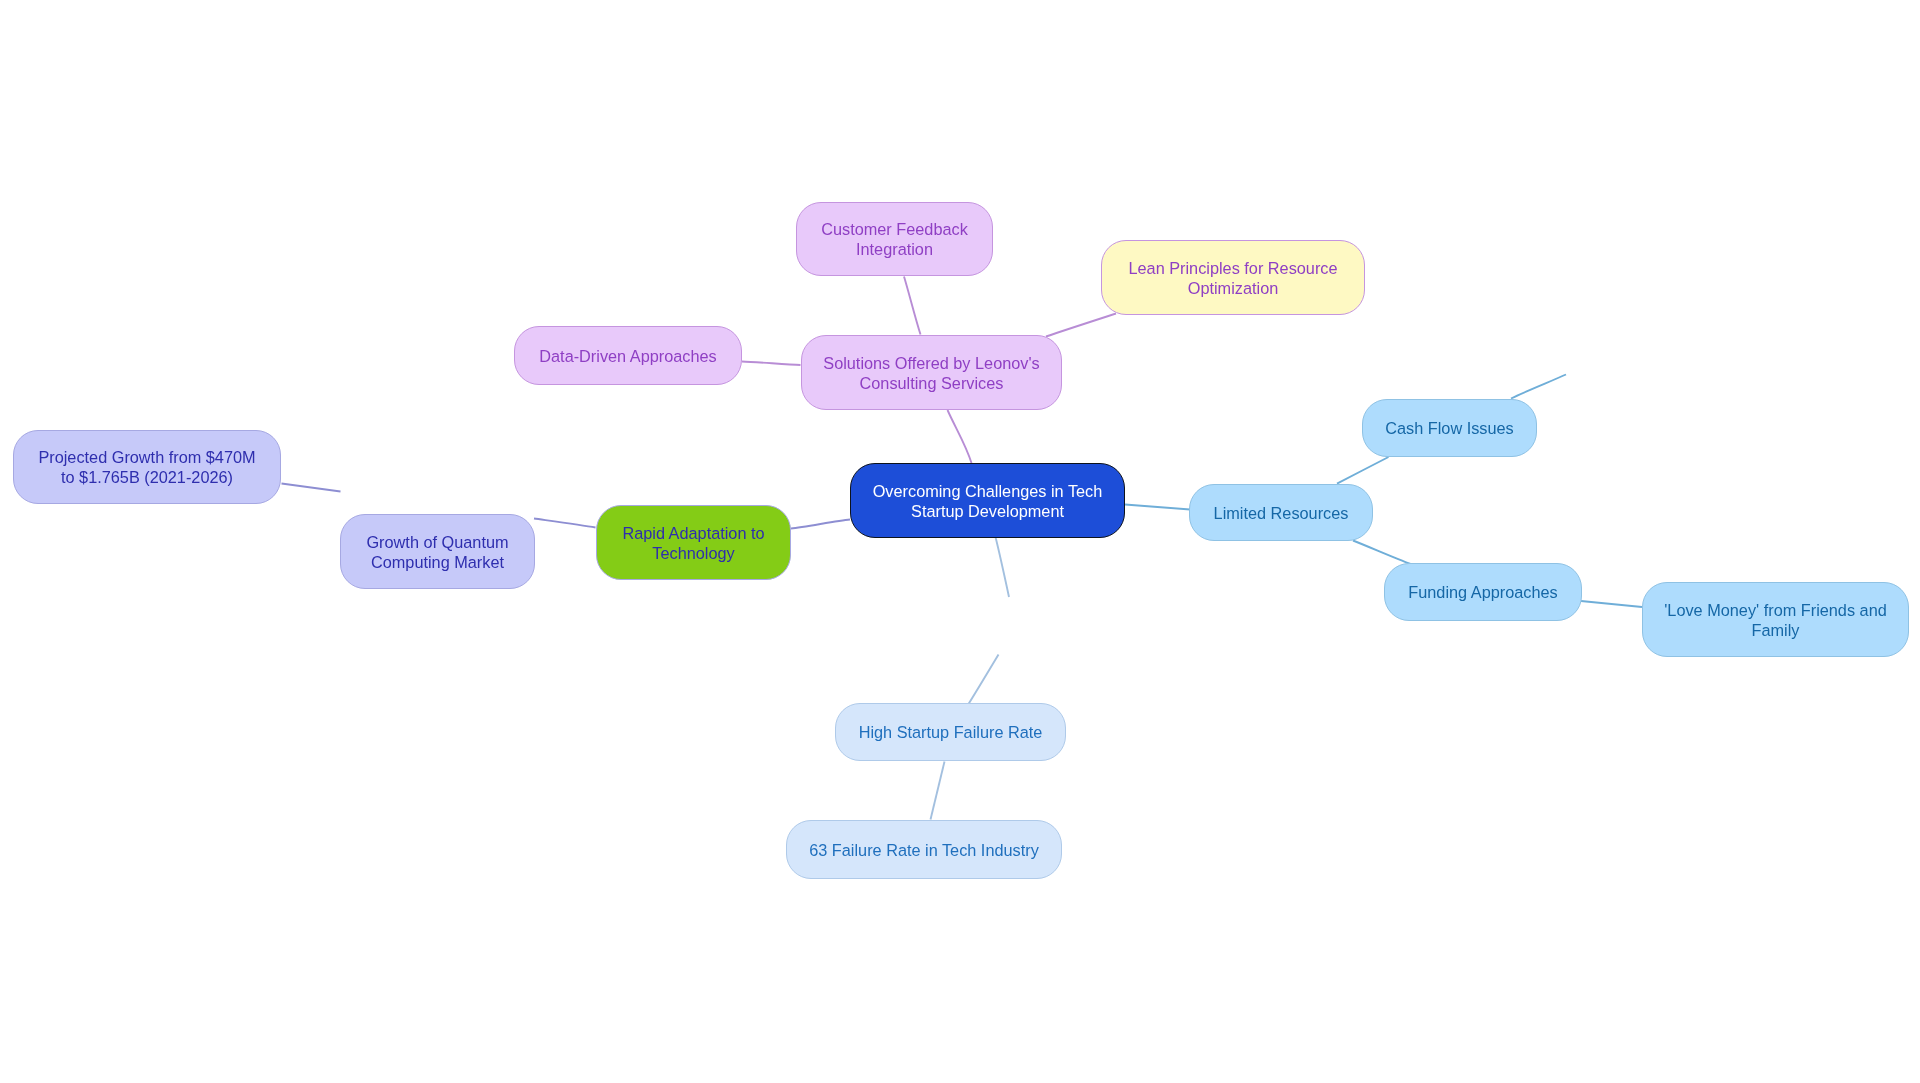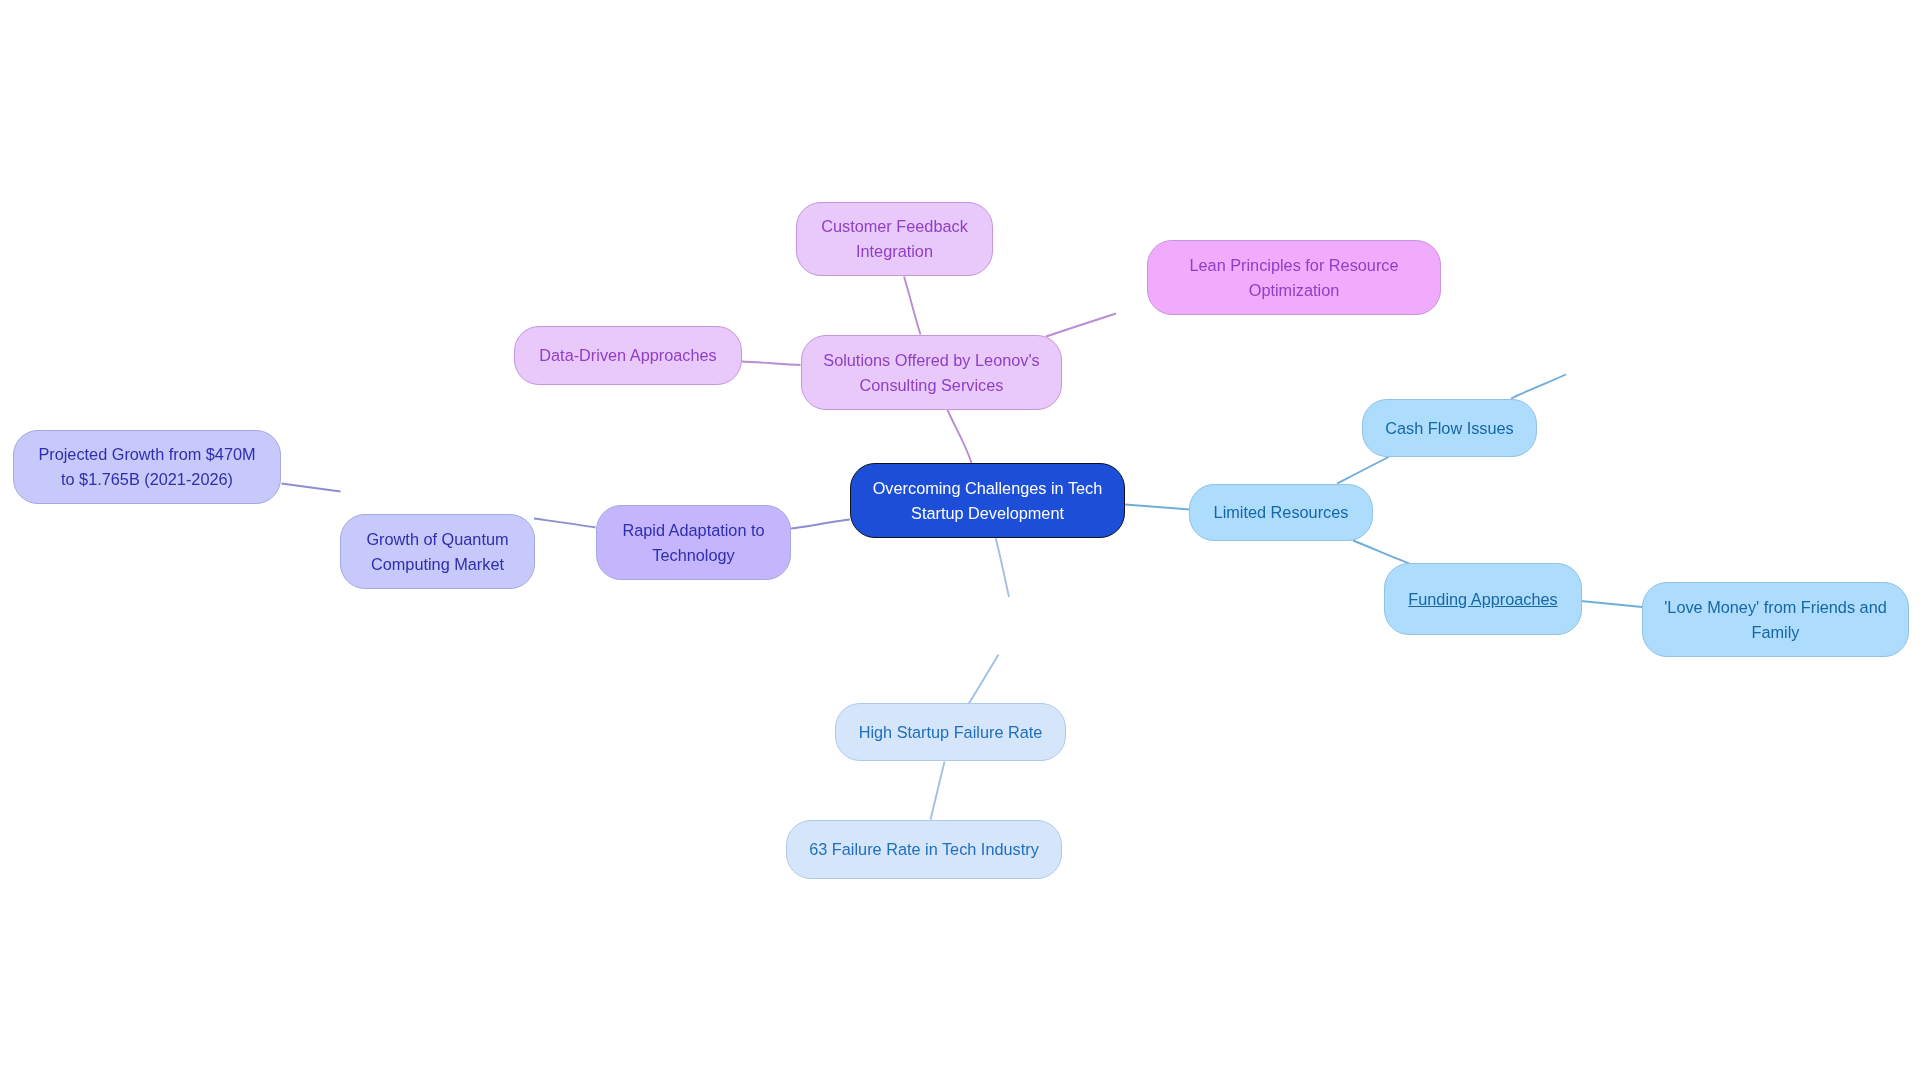--- a/index.html
+++ b/index.html
@@ -3,21 +3,21 @@
 <meta charset="utf-8">
 <title>Overcoming Challenges in Tech Startup Development</title>
 <style>
   html,body{margin:0;padding:0;background:#ffffff;width:1920px;height:1083px;overflow:hidden;}
   #mindmap{position:relative;width:1920px;height:1083px;background:#ffffff;overflow:hidden;}
   #edge-layer{position:absolute;left:0;top:0;width:1920px;height:1083px;pointer-events:none;}
   #edge-layer path{fill:none;stroke-width:1.9;stroke-linecap:butt;stroke-linejoin:round;}
   .node{position:absolute;box-sizing:border-box;display:flex;align-items:center;justify-content:center;
         border-style:solid;border-width:1px;border-radius:25px;
         font-family:"Liberation Sans",sans-serif;font-size:16.3px;font-weight:400;
-        line-height:25px;text-align:center;white-space:pre-line;
+        line-height:20px;text-align:center;white-space:pre-line;
         -webkit-font-smoothing:antialiased;}
   .node-label{display:block;white-space:pre-line;}
 </style>
 </head>
 <body>
 
 <div id="mindmap">
   <svg id="edge-layer" viewBox="0 0 1920 1083">
     <path d="M 971.5,463 C 966,445 955,427 947.5,410" stroke="#B88DD5"></path>
     <path d="M 920.5,334.5 C 915,317 909,293 904,276.5" stroke="#B88DD5"></path>
@@ -40,47 +40,47 @@
 Startup Development</span>
   </div>
   <div class="node" style="left: 801px; top: 335px; width: 261px; height: 75px; background: rgb(232, 201, 250); border-color: rgb(197, 149, 223); color: rgb(143, 63, 196);">
     <span class="node-label">Solutions Offered by Leonov's
 Consulting Services</span>
   </div>
   <div class="node" style="left: 796px; top: 202px; width: 197px; height: 74px; background: rgb(232, 201, 250); border-color: rgb(197, 149, 223); color: rgb(143, 63, 196);">
     <span class="node-label">Customer Feedback
 Integration</span>
   </div>
-  <div class="node" style="left: 1101px; top: 240px; width: 294px; height: 75px; background: #f0abfc; border-color: rgb(197, 149, 223); color: rgb(143, 63, 196); margin-left: 46px;">
+  <div class="node" style="left: 1101px; top: 240px; width: 264px; height: 75px; background: #fef9c3; border-color: rgb(197, 149, 223); color: rgb(143, 63, 196);">
     <span class="node-label">Lean Principles for Resource
 Optimization</span>
   </div>
   <div class="node" style="left: 514px; top: 326px; width: 228px; height: 59px; background: rgb(232, 201, 250); border-color: rgb(197, 149, 223); color: rgb(143, 63, 196);">
     <span class="node-label">Data-Driven Approaches</span>
   </div>
   <div class="node" style="left: 1189px; top: 484px; width: 184px; height: 57px; background: rgb(174, 220, 253); border-color: rgb(143, 194, 228); color: rgb(21, 103, 166);">
     <span class="node-label">Limited Resources</span>
   </div>
   <div class="node" style="left: 1362px; top: 399px; width: 175px; height: 58px; background: rgb(174, 220, 253); border-color: rgb(143, 194, 228); color: rgb(21, 103, 166);">
     <span class="node-label">Cash Flow Issues</span>
   </div>
-  <div class="node" style="left: 1384px; top: 563px; width: 198px; height: 72px; background: rgb(174, 220, 253); border-color: rgb(143, 194, 228); color: rgb(21, 103, 166); text-decoration: underline;">
+  <div class="node" style="left: 1384px; top: 563px; width: 198px; height: 58px; background: rgb(174, 220, 253); border-color: rgb(143, 194, 228); color: rgb(21, 103, 166);">
     <span class="node-label">Funding Approaches</span>
   </div>
   <div class="node" style="left: 1642px; top: 582px; width: 267px; height: 75px; background: rgb(174, 220, 253); border-color: rgb(143, 194, 228); color: rgb(21, 103, 166);">
     <span class="node-label">'Love Money' from Friends and
 Family</span>
   </div>
   <div class="node" style="left: 835px; top: 703px; width: 231px; height: 58px; background: rgb(213, 230, 251); border-color: rgb(175, 202, 233); color: rgb(31, 111, 189); text-align: center;">
     <span class="node-label">High Startup Failure Rate</span>
   </div>
   <div class="node" style="left: 786px; top: 820px; width: 276px; height: 59px; background: rgb(213, 230, 251); border-color: rgb(175, 202, 233); color: rgb(31, 111, 189);">
     <span class="node-label">63 Failure Rate in Tech Industry</span>
   </div>
-  <div class="node" style="left: 596px; top: 505px; width: 195px; height: 75px; background: #c4b5fd; border-color: rgb(166, 168, 226); color: rgb(46, 46, 174); text-align: center;">
+  <div class="node" style="left: 596px; top: 505px; width: 195px; height: 75px; background: #84cc16; border-color: rgb(166, 168, 226); color: rgb(46, 46, 174); text-align: center;">
     <span class="node-label">Rapid Adaptation to
 Technology</span>
   </div>
   <div class="node" style="left: 340px; top: 466px; width: 195px; height: 75px; background: rgb(198, 201, 249); border-color: rgb(166, 168, 226); color: rgb(46, 46, 174); margin-top: 48px;">
     <span class="node-label">Growth of Quantum
 Computing Market</span>
   </div>
   <div class="node" style="left: 13px; top: 430px; width: 268px; height: 74px; background: rgb(198, 201, 249); border-color: rgb(166, 168, 226); color: rgb(46, 46, 174);">
     <span class="node-label">Projected Growth from $470M
 to $1.765B (2021-2026)</span>

